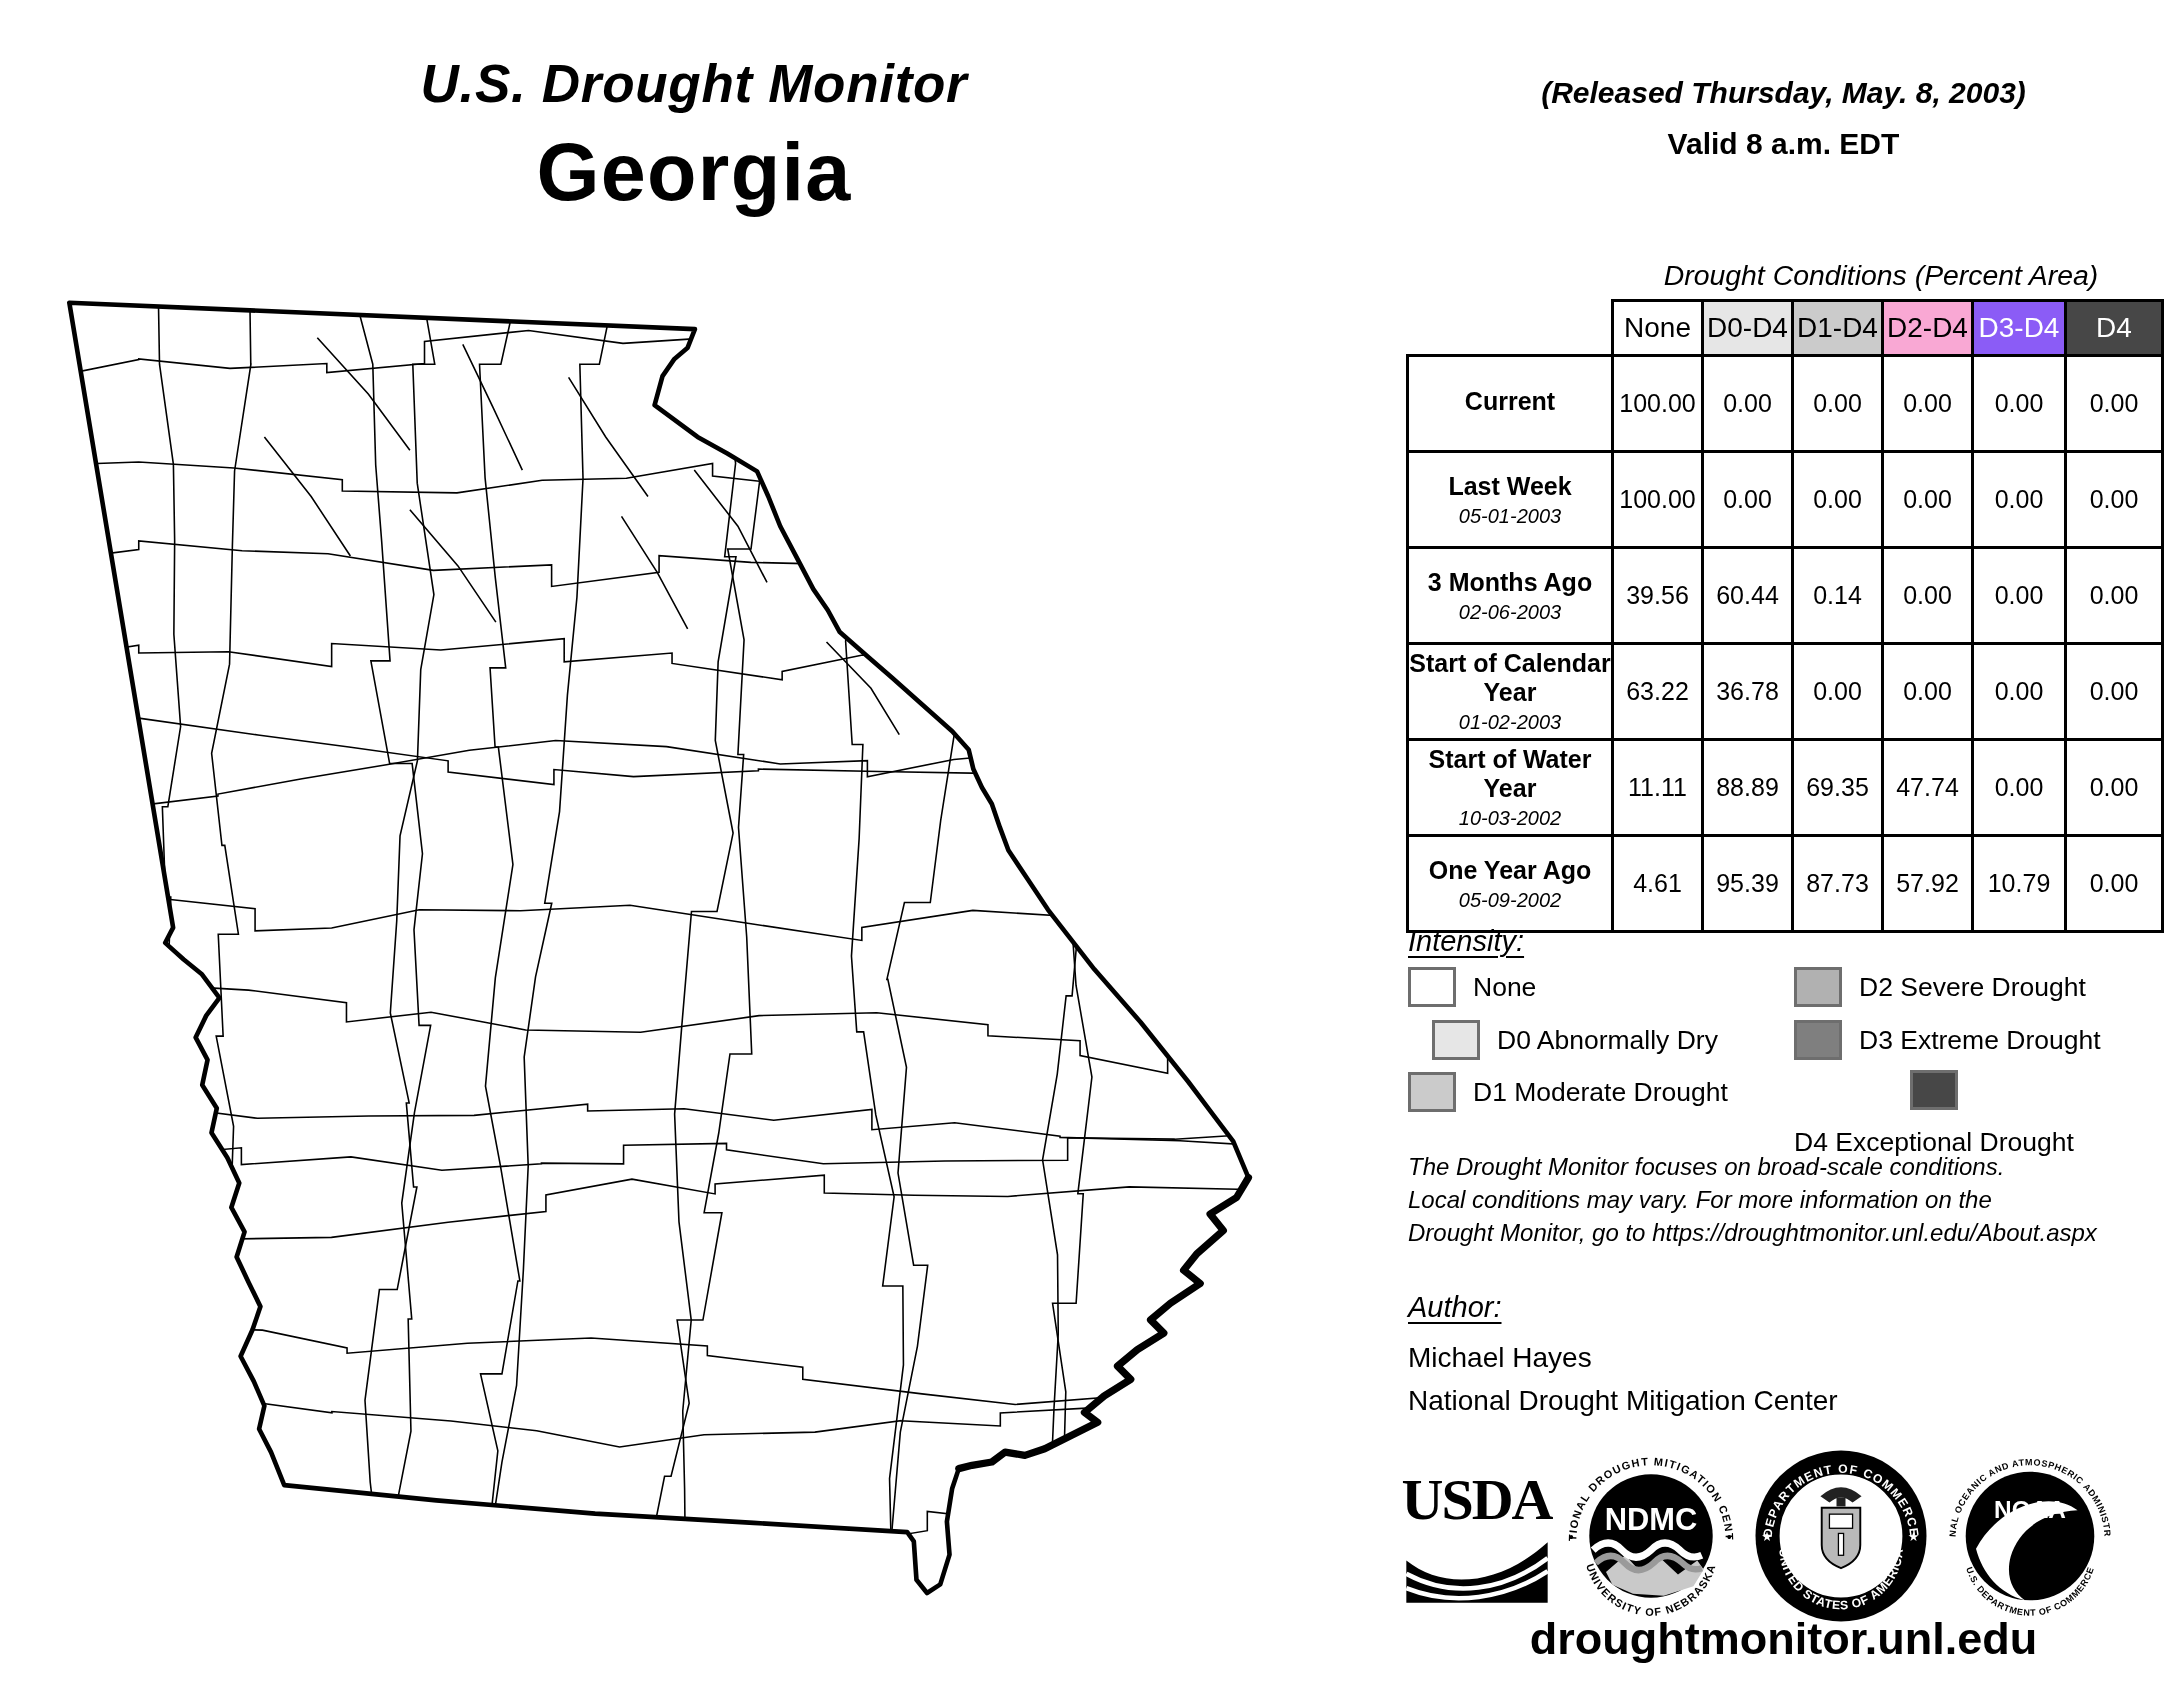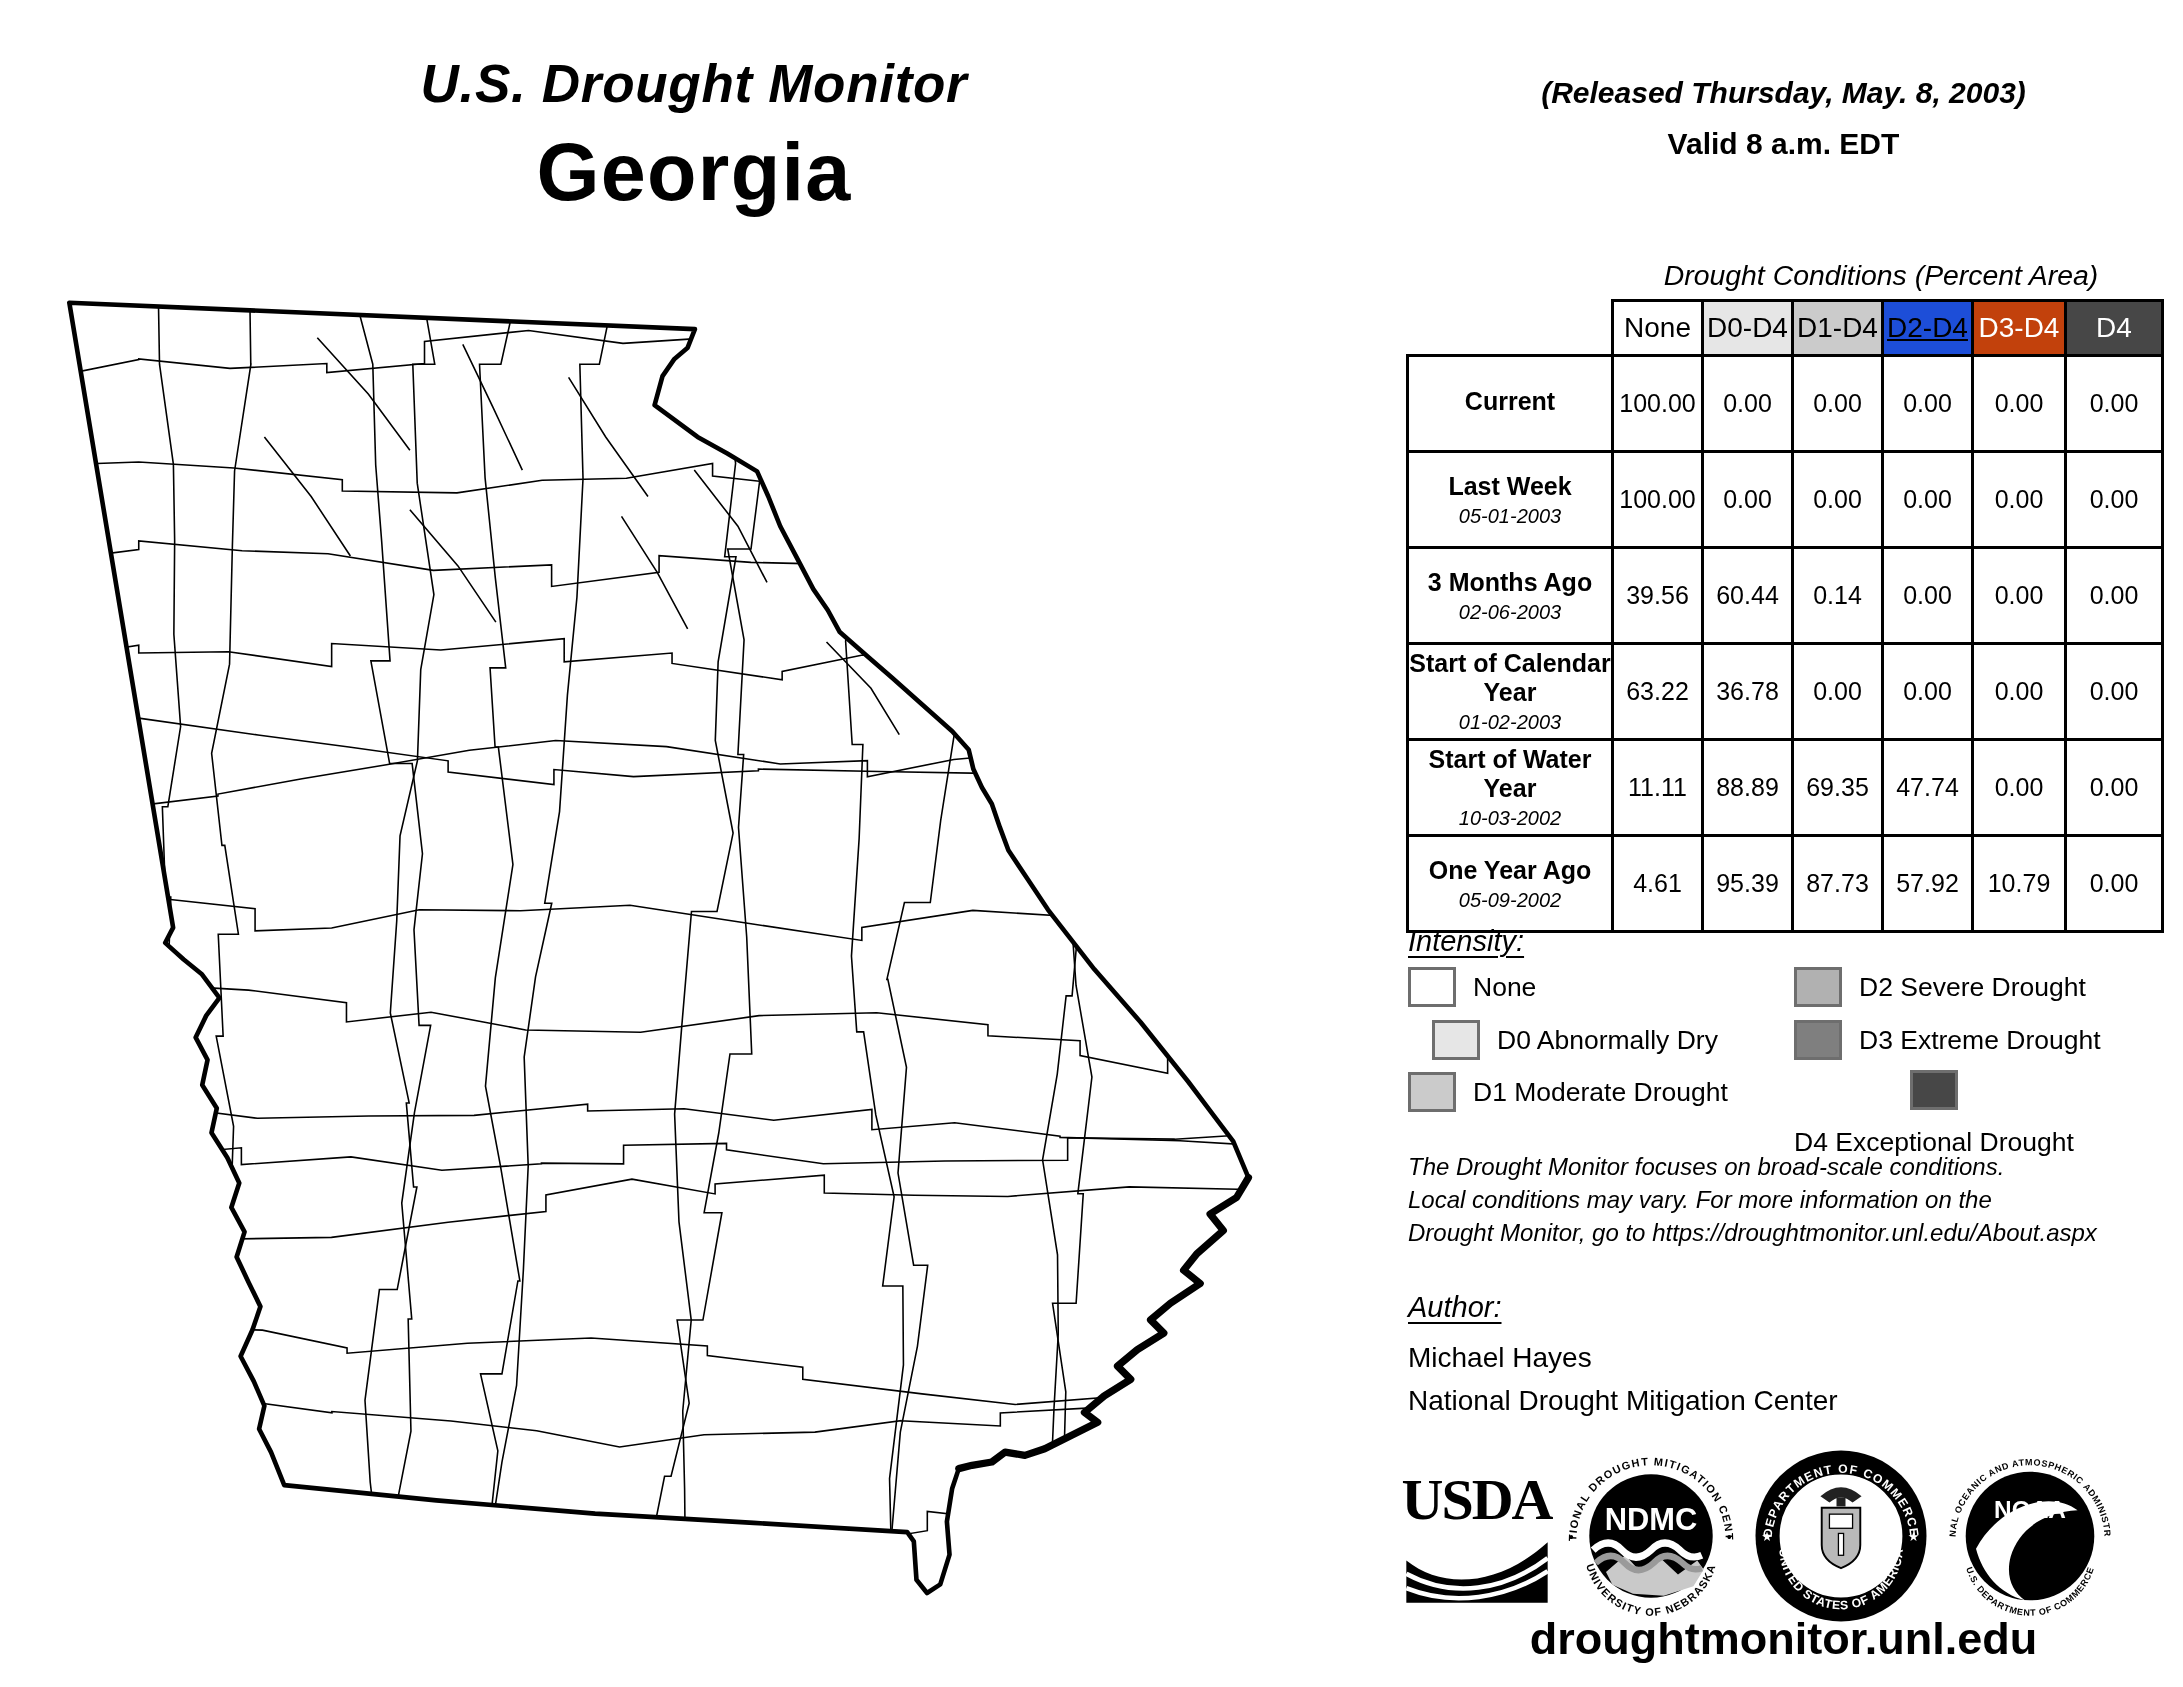--- a/index.html
+++ b/index.html
@@ -126,22 +126,22 @@
         <col style="width:90px">
         <col style="width:93px">
         <col style="width:97px">
     </colgroup>
     <tbody>
         <tr>
       <td class="corner"></td>
       <th style="background: rgb(255, 255, 255); color: rgb(0, 0, 0);">None</th>
       <th style="background: rgb(230, 230, 230); color: #000000;">D0-D4</th>
       <th style="background: rgb(203, 203, 203); color: rgb(0, 0, 0);">D1-D4</th>
-      <th style="background: #1d4ed8; color: rgb(0, 0, 0); text-decoration: underline;">D2-D4</th>
-      <th style="background: #c2410c; color: rgb(255, 255, 255);">D3-D4</th>
+      <th style="background: #f9a8d4; color: rgb(0, 0, 0);">D2-D4</th>
+      <th style="background: #8b5cf6; color: rgb(255, 255, 255);">D3-D4</th>
       <th style="background: rgb(71, 71, 71); color: rgb(255, 255, 255);">D4</th>
     </tr>
     <tr>
       <td class="rowlab">
         <div class="rl">Current</div>
             <div class="rd"></div>
       </td>
       <td class="val">100.00</td>
       <td class="val">0.00</td>
       <td class="val">0.00</td>

